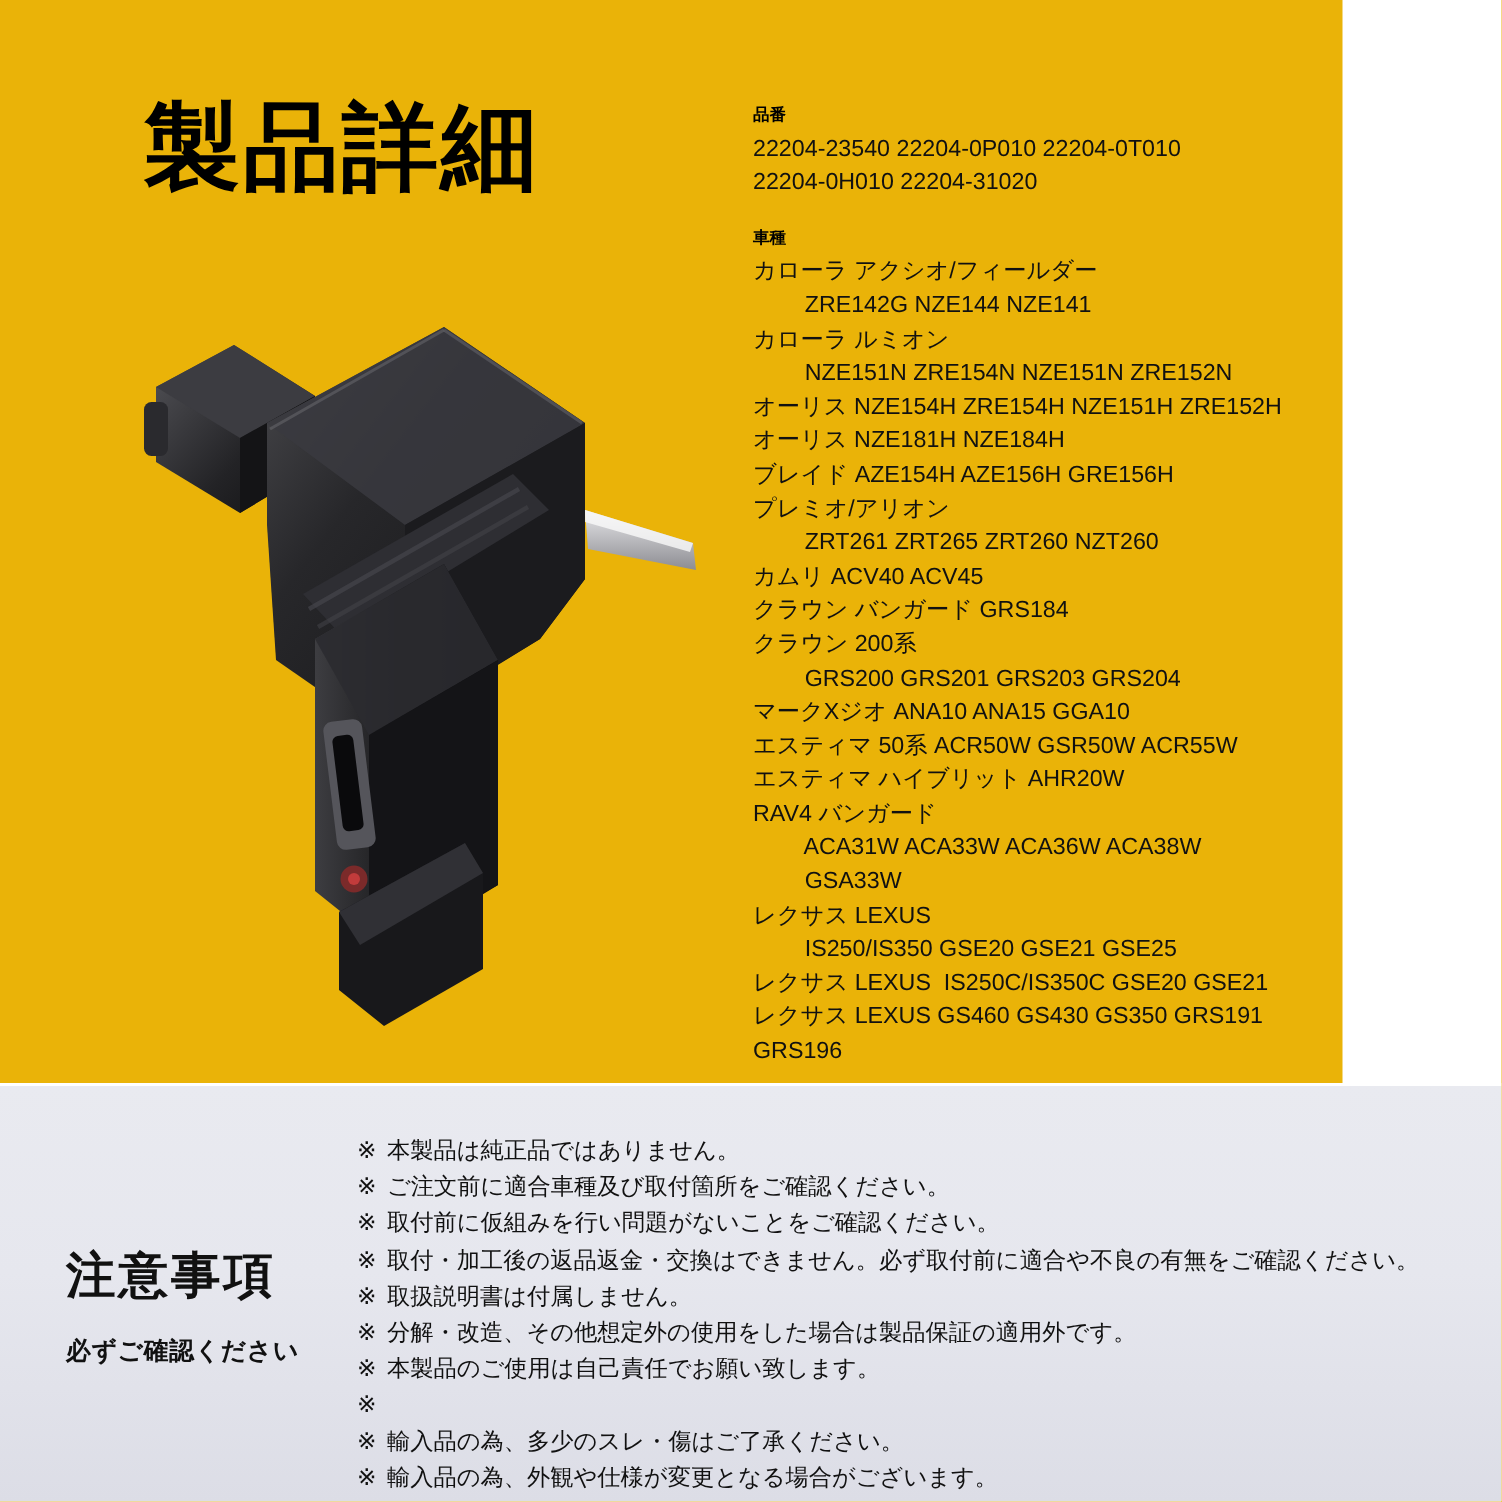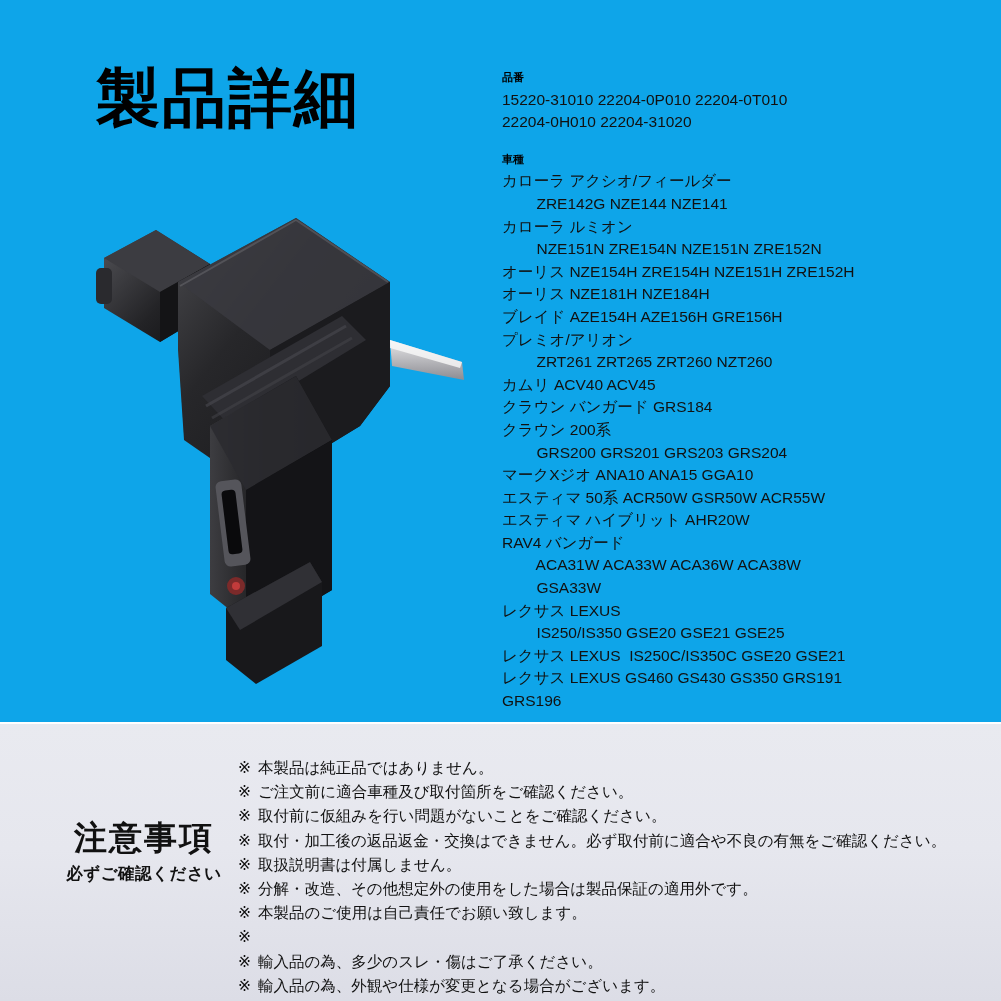--- a/index.html
+++ b/index.html
@@ -10,23 +10,23 @@
     background: #ffffff;
     font-family: "Liberation Sans", "DejaVu Sans", sans-serif;
     color: #111111;
     overflow: hidden;
     position: relative;
   }
 
   
   .top-section {
     position: relative;
-    width: 1001px;
+    width: 895px;
     height: 722px;
-    background: #0ea5e9;
+    background: #eab308;
   }
 
   .page-title {
     position: absolute;
     left: 96px;
     top: 62px;
     font-size: 64px;
     font-weight: 700;
     letter-spacing: 2px;
     color: #000000;
@@ -73,33 +73,33 @@
     border-top: 2px solid #ffffff;
   }
   .bottom-inner {
     position: relative;
     width: 100%;
     height: 100%;
   }
   .notice-label {
     position: absolute;
     left: 44px;
-    top: 96px;
+    top: 108px;
     width: 200px;
-    text-align: center;
+    text-align: left;
   }
   .notice-title {
     font-size: 33px;
     font-weight: 700;
     letter-spacing: 2px;
     color: #111;
     line-height: 1.1;
   }
   .notice-sub {
-    margin-top: 7px;
+    margin-top: 22px;
     font-size: 16.5px;
     font-weight: 700;
     color: #111;
     letter-spacing: 0.5px;
   }
   .notice-list {
     position: absolute;
     left: 238px;
     top: 32px;
     width: 740px;
@@ -188,21 +188,21 @@
         <path d="M166 418 L250 372 L262 392 L180 440 Z" fill="#303035"></path>
       </g>
 
       <path d="M236 30 L328 92" stroke="#6a6a70" stroke-width="2" opacity="0.5" fill="none"></path>
       <path d="M120 96 L236 30" stroke="#7a7a80" stroke-width="2" opacity="0.4" fill="none"></path>
     </svg>
   </div>
 
   <div class="spec-column">
     <div class="spec-heading">品番</div>
-    <div class="spec-line">15220-31010 22204-0P010 22204-0T010</div>
+    <div class="spec-line">22204-23540 22204-0P010 22204-0T010</div>
     <div class="spec-line">22204-0H010 22204-31020</div>
 
     <div class="spec-gap"></div>
 
     <div class="spec-heading">車種</div>
     <div class="spec-line">カローラ アクシオ/フィールダー</div>
     <div class="spec-line">        ZRE142G NZE144 NZE141</div>
     <div class="spec-line">カローラ ルミオン</div>
     <div class="spec-line">        NZE151N ZRE154N NZE151N ZRE152N</div>
     <div class="spec-line">オーリス NZE154H ZRE154H NZE151H ZRE152H</div>

